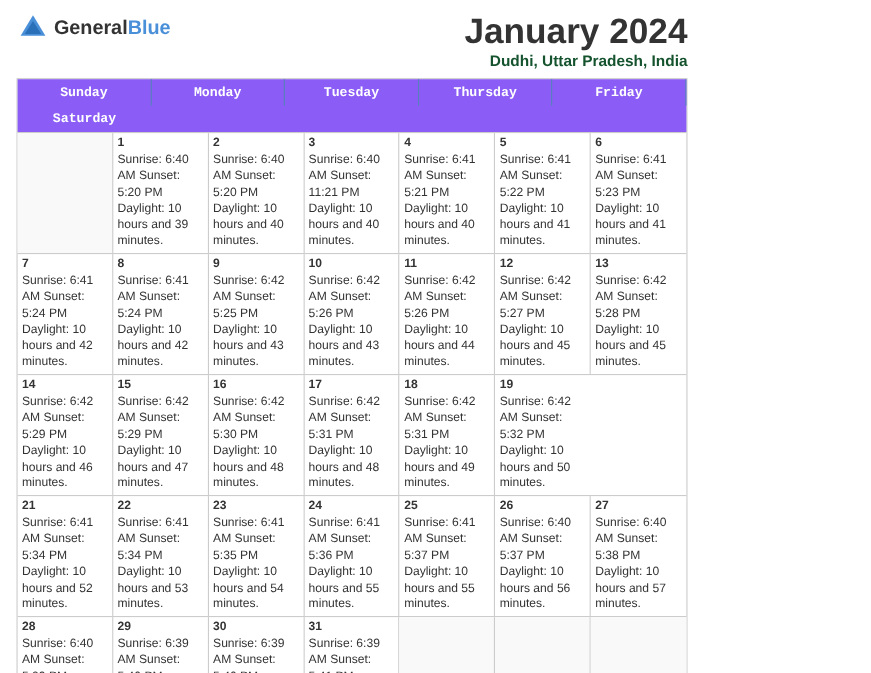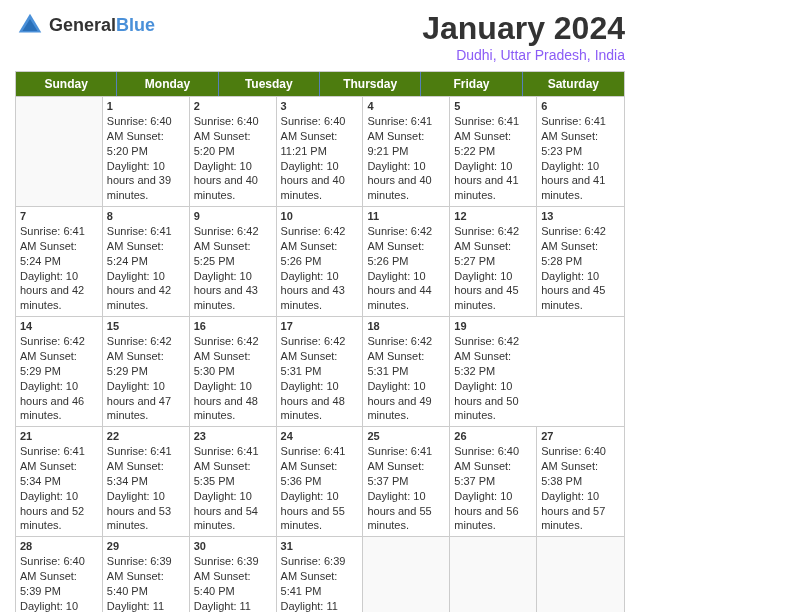--- a/index.html
+++ b/index.html
@@ -45,32 +45,34 @@
     .title-block {
       text-align: right;
     }
     .month-title {
       font-size: 32px;
       font-weight: bold;
       color: #333;
     }
     .location {
       font-size: 14px;
-      color: #8b5cf6;
+      color: #14532d;
+      font-weight: bold;
     }
     .calendar {
       flex: 1;
       display: flex;
       flex-direction: column;
       border: 1px solid #ccc;
     }
     .cal-header {
       display: grid;
-      grid-template-columns: repeat(6, 1fr);
-      background: #4d7c0f;
+      grid-template-columns: repeat(5, 1fr);
+      background: #8b5cf6;
+      font-family: Liberation Mono, monospace;
     }
     .cal-header-cell {
       color: #fff;
       font-size: 12px;
       font-weight: bold;
       padding: 5px 4px;
       text-align: center;
       border-right: 1px solid #5580bb;
     }
     .cal-header-cell:last-child {
@@ -163,21 +165,21 @@
           <div class="cal-cell">
             <span class="day-num">3</span>
             <div class="cell-info">Sunrise: 6:40 AM
 Sunset: 11:21 PM
 Daylight: 10 hours
 and 40 minutes.</div>
           </div>
           <div class="cal-cell">
             <span class="day-num">4</span>
             <div class="cell-info">Sunrise: 6:41 AM
-Sunset: 9:21 PM
+Sunset: 5:21 PM
 Daylight: 10 hours
 and 40 minutes.</div>
           </div>
           <div class="cal-cell">
             <span class="day-num">5</span>
             <div class="cell-info">Sunrise: 6:41 AM
 Sunset: 5:22 PM
 Daylight: 10 hours
 and 41 minutes.</div>
           </div>

